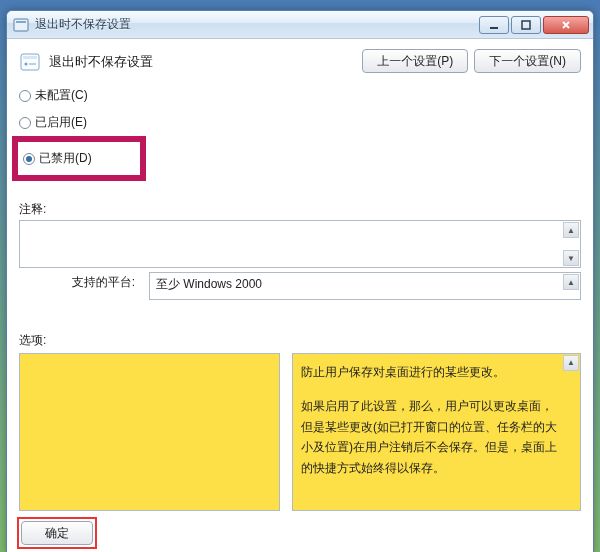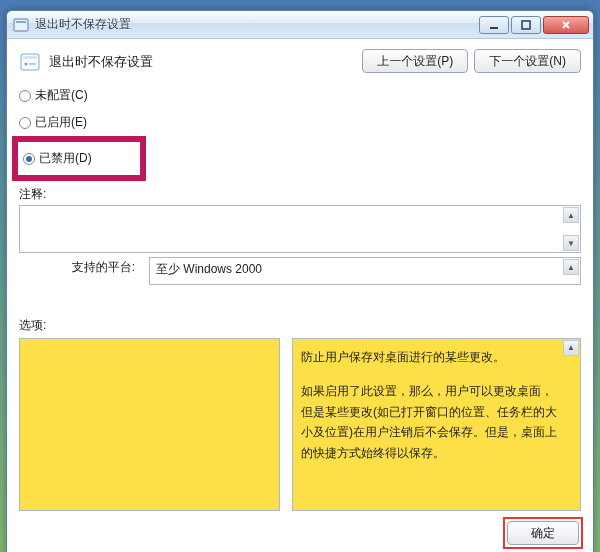--- a/index.html
+++ b/index.html
@@ -140,20 +140,21 @@
   }
   .hl {
     border: 6px solid #be185d;
     padding: 8px 5px;
     margin: -5px -7px;
   }
   .comment-col {
     flex: 1;
     display: flex;
     flex-direction: column;
+    margin-top: 15px;
   }
   .comment-label {
     font-size: 12px;
     color: #222;
     margin-bottom: 2px;
   }
   .textarea {
     border: 1px solid #b0bac5;
     background: #fff;
     height: 48px;
@@ -221,21 +222,20 @@
   .pane.help {
     padding: 8px 20px 8px 8px;
     font-size: 12px;
     line-height: 1.7;
     color: #222;
   }
   .pane.help p { margin: 0 0 14px 0; }
   
   .footer {
     display: flex;
-    justify-content: flex-end;
     gap: 8px;
     padding-top: 8px;
   }
   .footer .btn { min-width: 72px; }
   .footer .hl2 {
     border: 2px solid #e33;
     display: inline-flex;
     padding: 2px;
     margin: -2px;
   }

